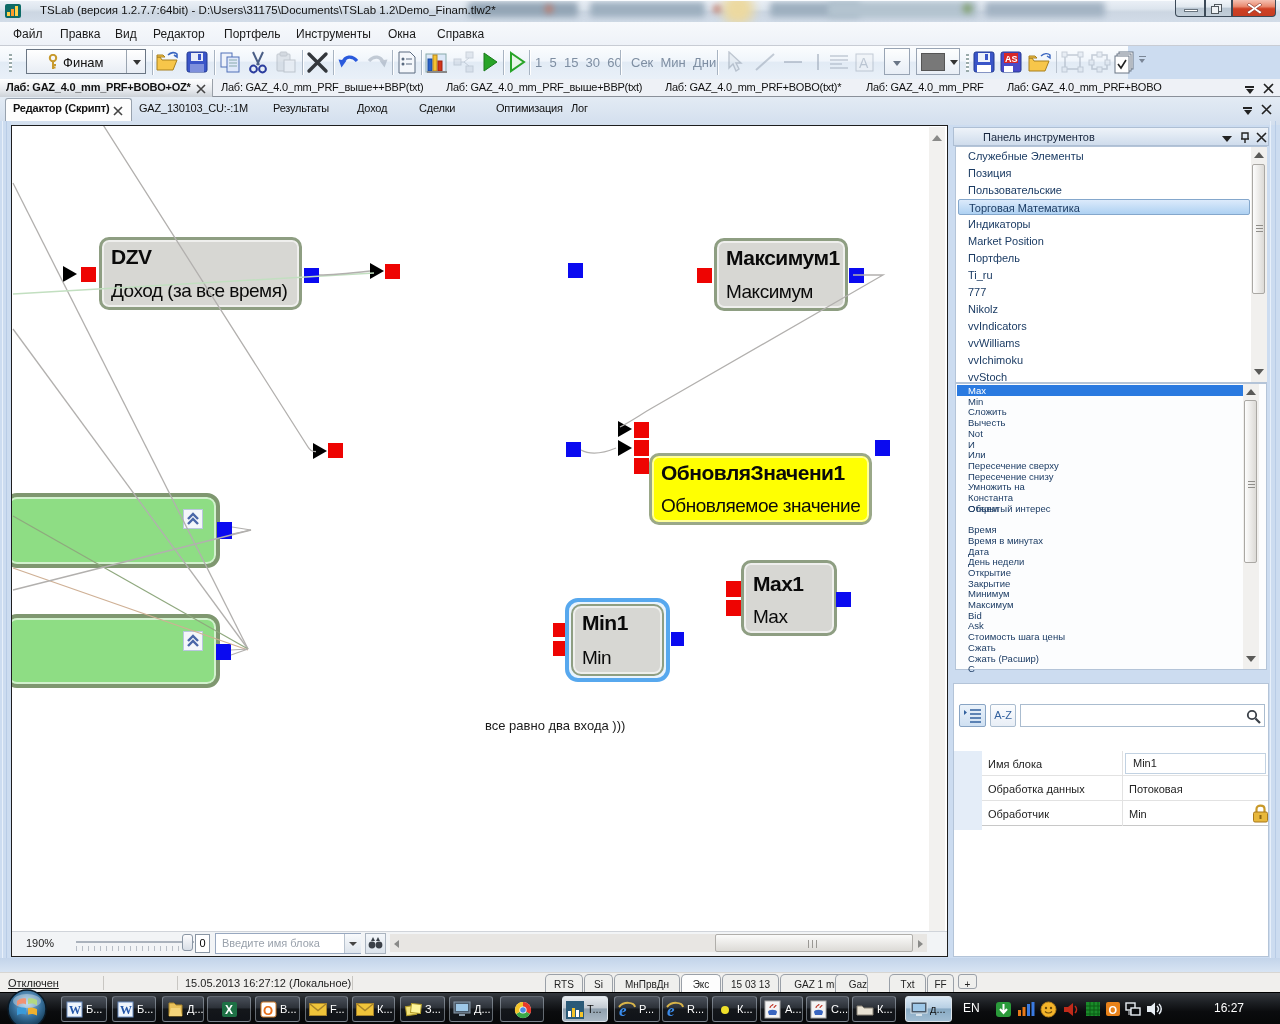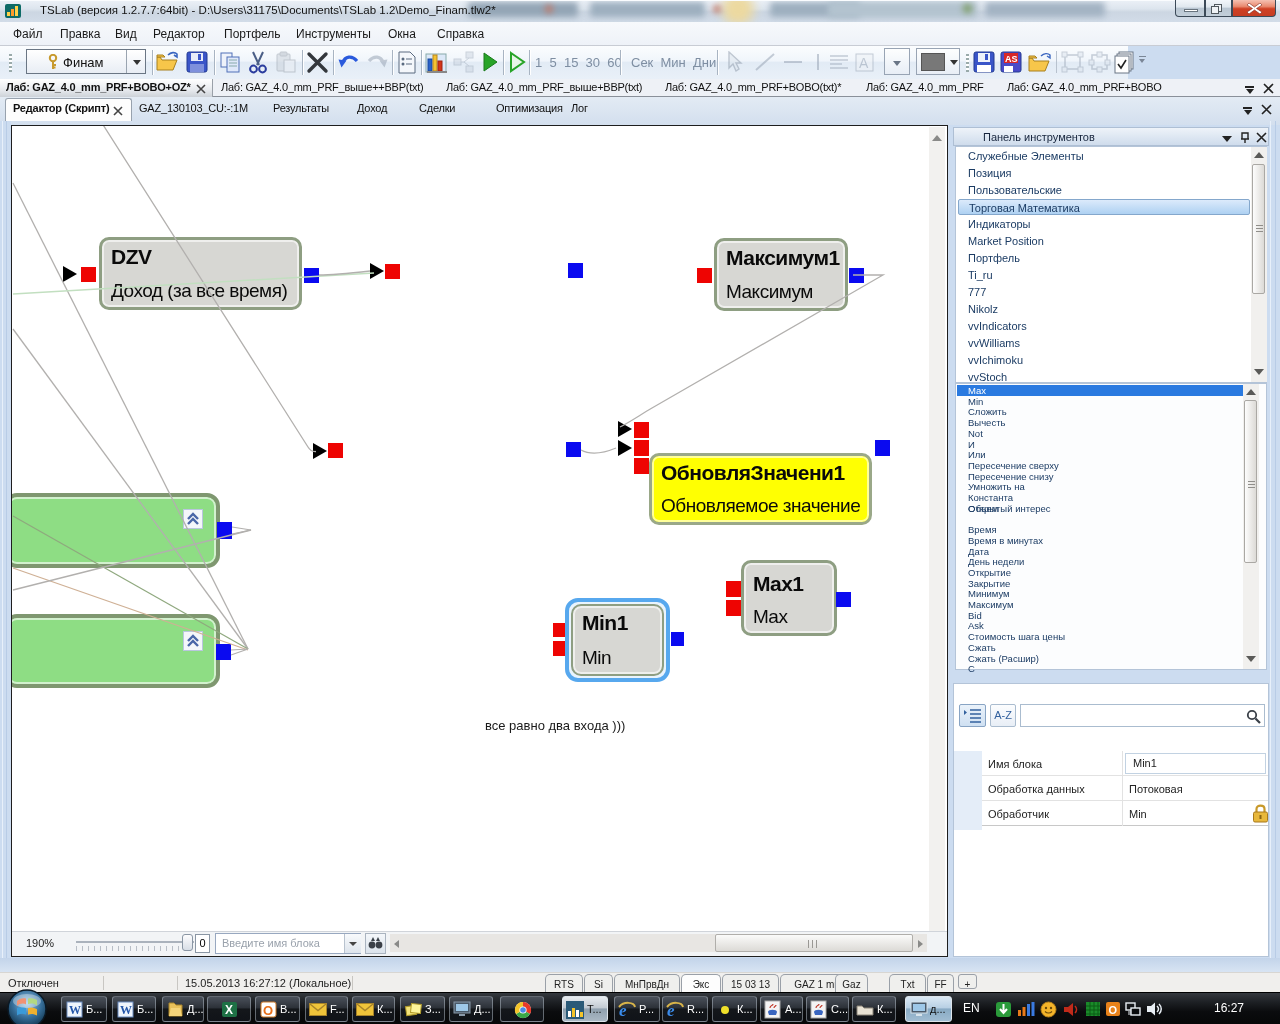--- a/index.html
+++ b/index.html
@@ -560,35 +560,35 @@
     <svg class="abs" style="left:270px;top:3px" width="17" height="19" viewBox="0 0 17 19">
           <path d="M4.5 8 L4.5 5 C4.5 0.5 12.5 0.5 12.5 5 L12.5 8" fill="none" stroke="#c8992a" stroke-width="2.2"></path>
           <rect x="1.5" y="8" width="14" height="10" rx="1.5" fill="#e8b83c" stroke="#a8791c"></rect>
           <rect x="7.5" y="11" width="2" height="4" fill="#8a6414"></rect>
         </svg>
   </div>
 </div>
 
 <div class="abs" id="bframe"></div>
 <div class="abs" id="statusbar">
-  <div class="abs" style="left:8px;top:4px;">Отключен</div>
+  <div class="abs" style="left:8px;top:4px;text-decoration:underline;">Отключен</div>
   <div class="ssep" style="left:103px"></div>
   <div class="ssep" style="left:177px"></div>
   <div class="abs" style="left:185px;top:4px;">15.05.2013 16:27:12 (Локальное)</div>
   <div class="ssep" style="left:352px"></div>
   <div class="ssep" style="left:758px"></div>
   <div class="abs" style="left:787px;top:3px;width:14px;height:14px;background:#c8e6c8;border:1px solid #7a9a7a;"></div>
   <div class="ssep" style="left:818px"></div>
   <div class="stab" style="left:545px;width:38px;">RTS</div>
   <div class="stab" style="left:584px;width:29px;">Si</div>
   <div class="stab" style="left:614px;width:66px;">МнПрвДн</div>
   <div class="stab" style="left:681px;width:40px;background:#fdfdfd;font-weight:normal;">Экс</div>
   <div class="stab" style="left:722px;width:57px;">15 03 13</div>
   <div class="stab" style="left:780px;width:74px;">GAZ 1 mn</div>
-  <div class="stab" style="left:835px;width:33px;">Gaz</div>
+  <div class="stab" style="left:835px;width:33px;text-align:right;">Gaz</div>
   <div class="stab" style="left:889px;width:37px;">Txt</div>
   <div class="stab" style="left:927px;width:27px;">FF</div>
   <div class="stab" style="left:958px;width:19px;border-radius:3px;border-bottom:1px solid #9aa0a8;height:15px;">+</div>
 </div>
 
 <div class="abs" id="taskbar">
   <svg class="abs" style="left:7px;top:-4px" width="40" height="40" viewBox="0 0 40 40">
     <defs>
           <radialGradient id="orb" cx="50%" cy="35%" r="65%">
             <stop offset="0%" stop-color="#9ec8e8"></stop>

